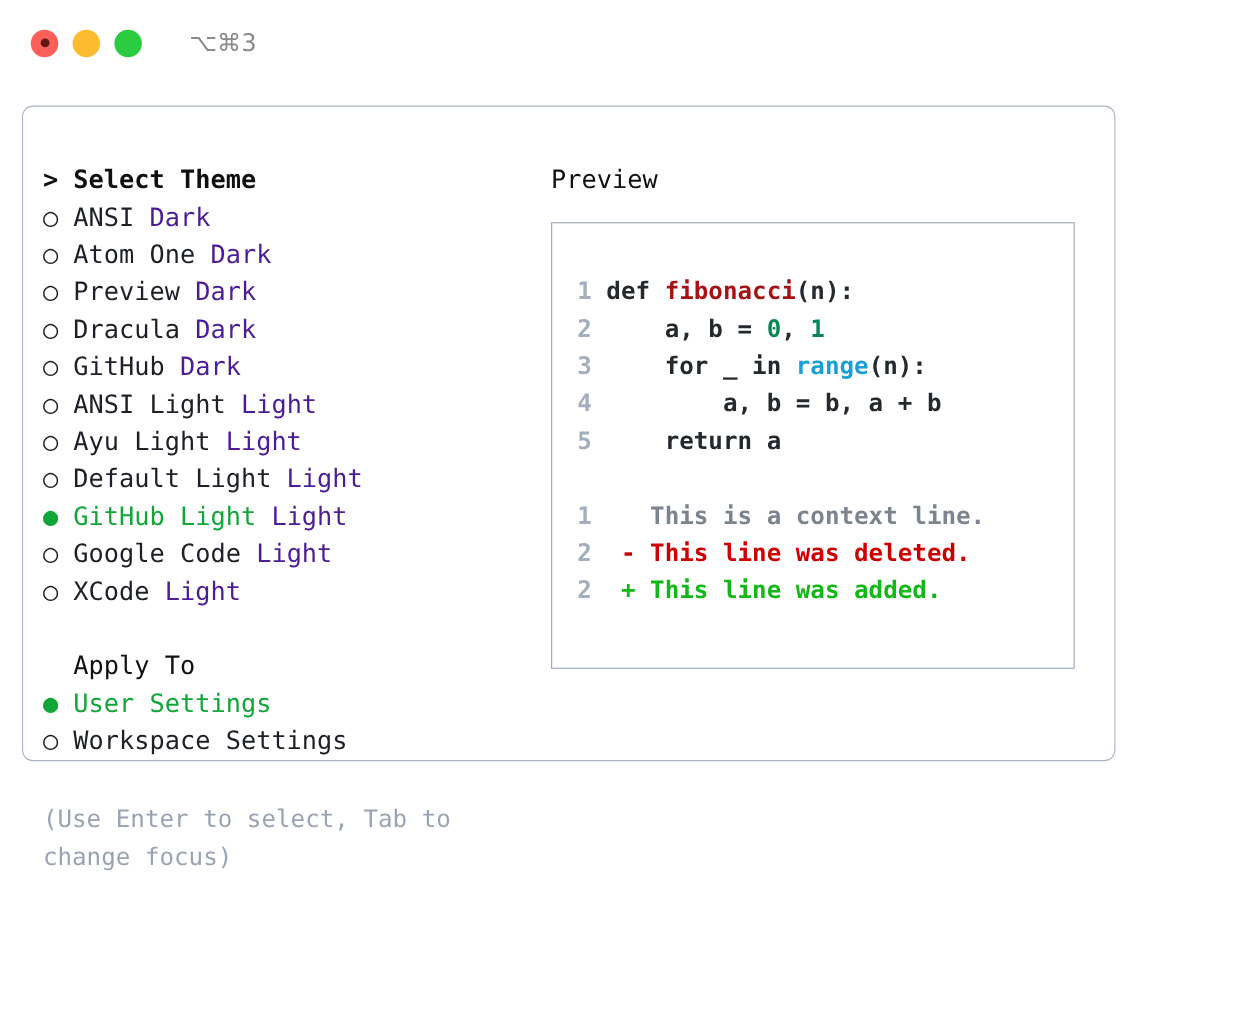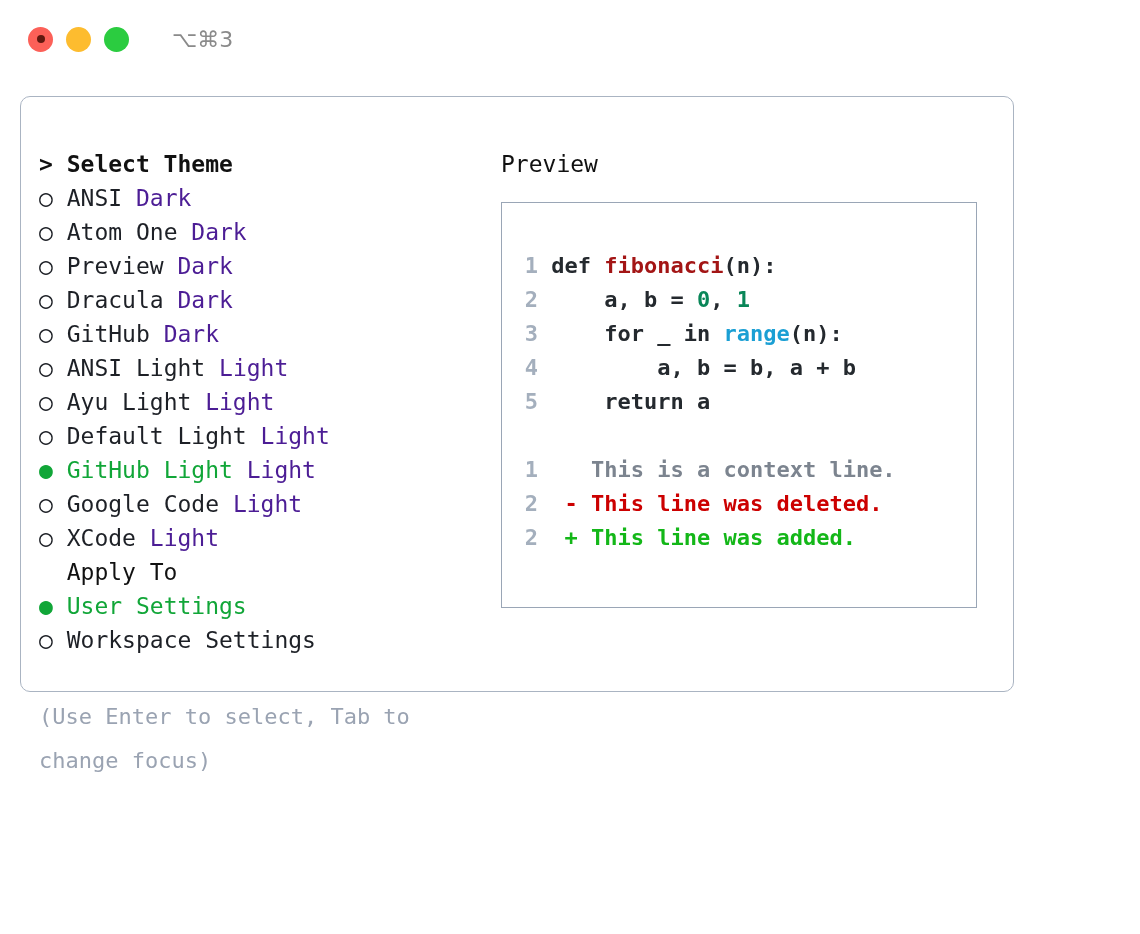--- a/index.html
+++ b/index.html
@@ -117,26 +117,26 @@
   .opt-row.selected .opt-label {
     color: #11a638;
   }
   .opt-row .opt-label { color: #1d2026; }
   .opt-tag {
     color: #4c1d95;
   }
 
   #theme-list { margin-top: 0px; }
 
-  #apply-block { }
+  #apply-block { margin-top: 34px; }
 
   #hint {
     margin-top: 38px;
     font-size: 22px;
-    line-height: 44px;
+    line-height: 34px;
     color: #9aa3b2;
     width: 420px;
     white-space: pre-wrap;
     word-break: normal;
   }
 
   
   #right-col {
     position: absolute;
     left: 480px;

